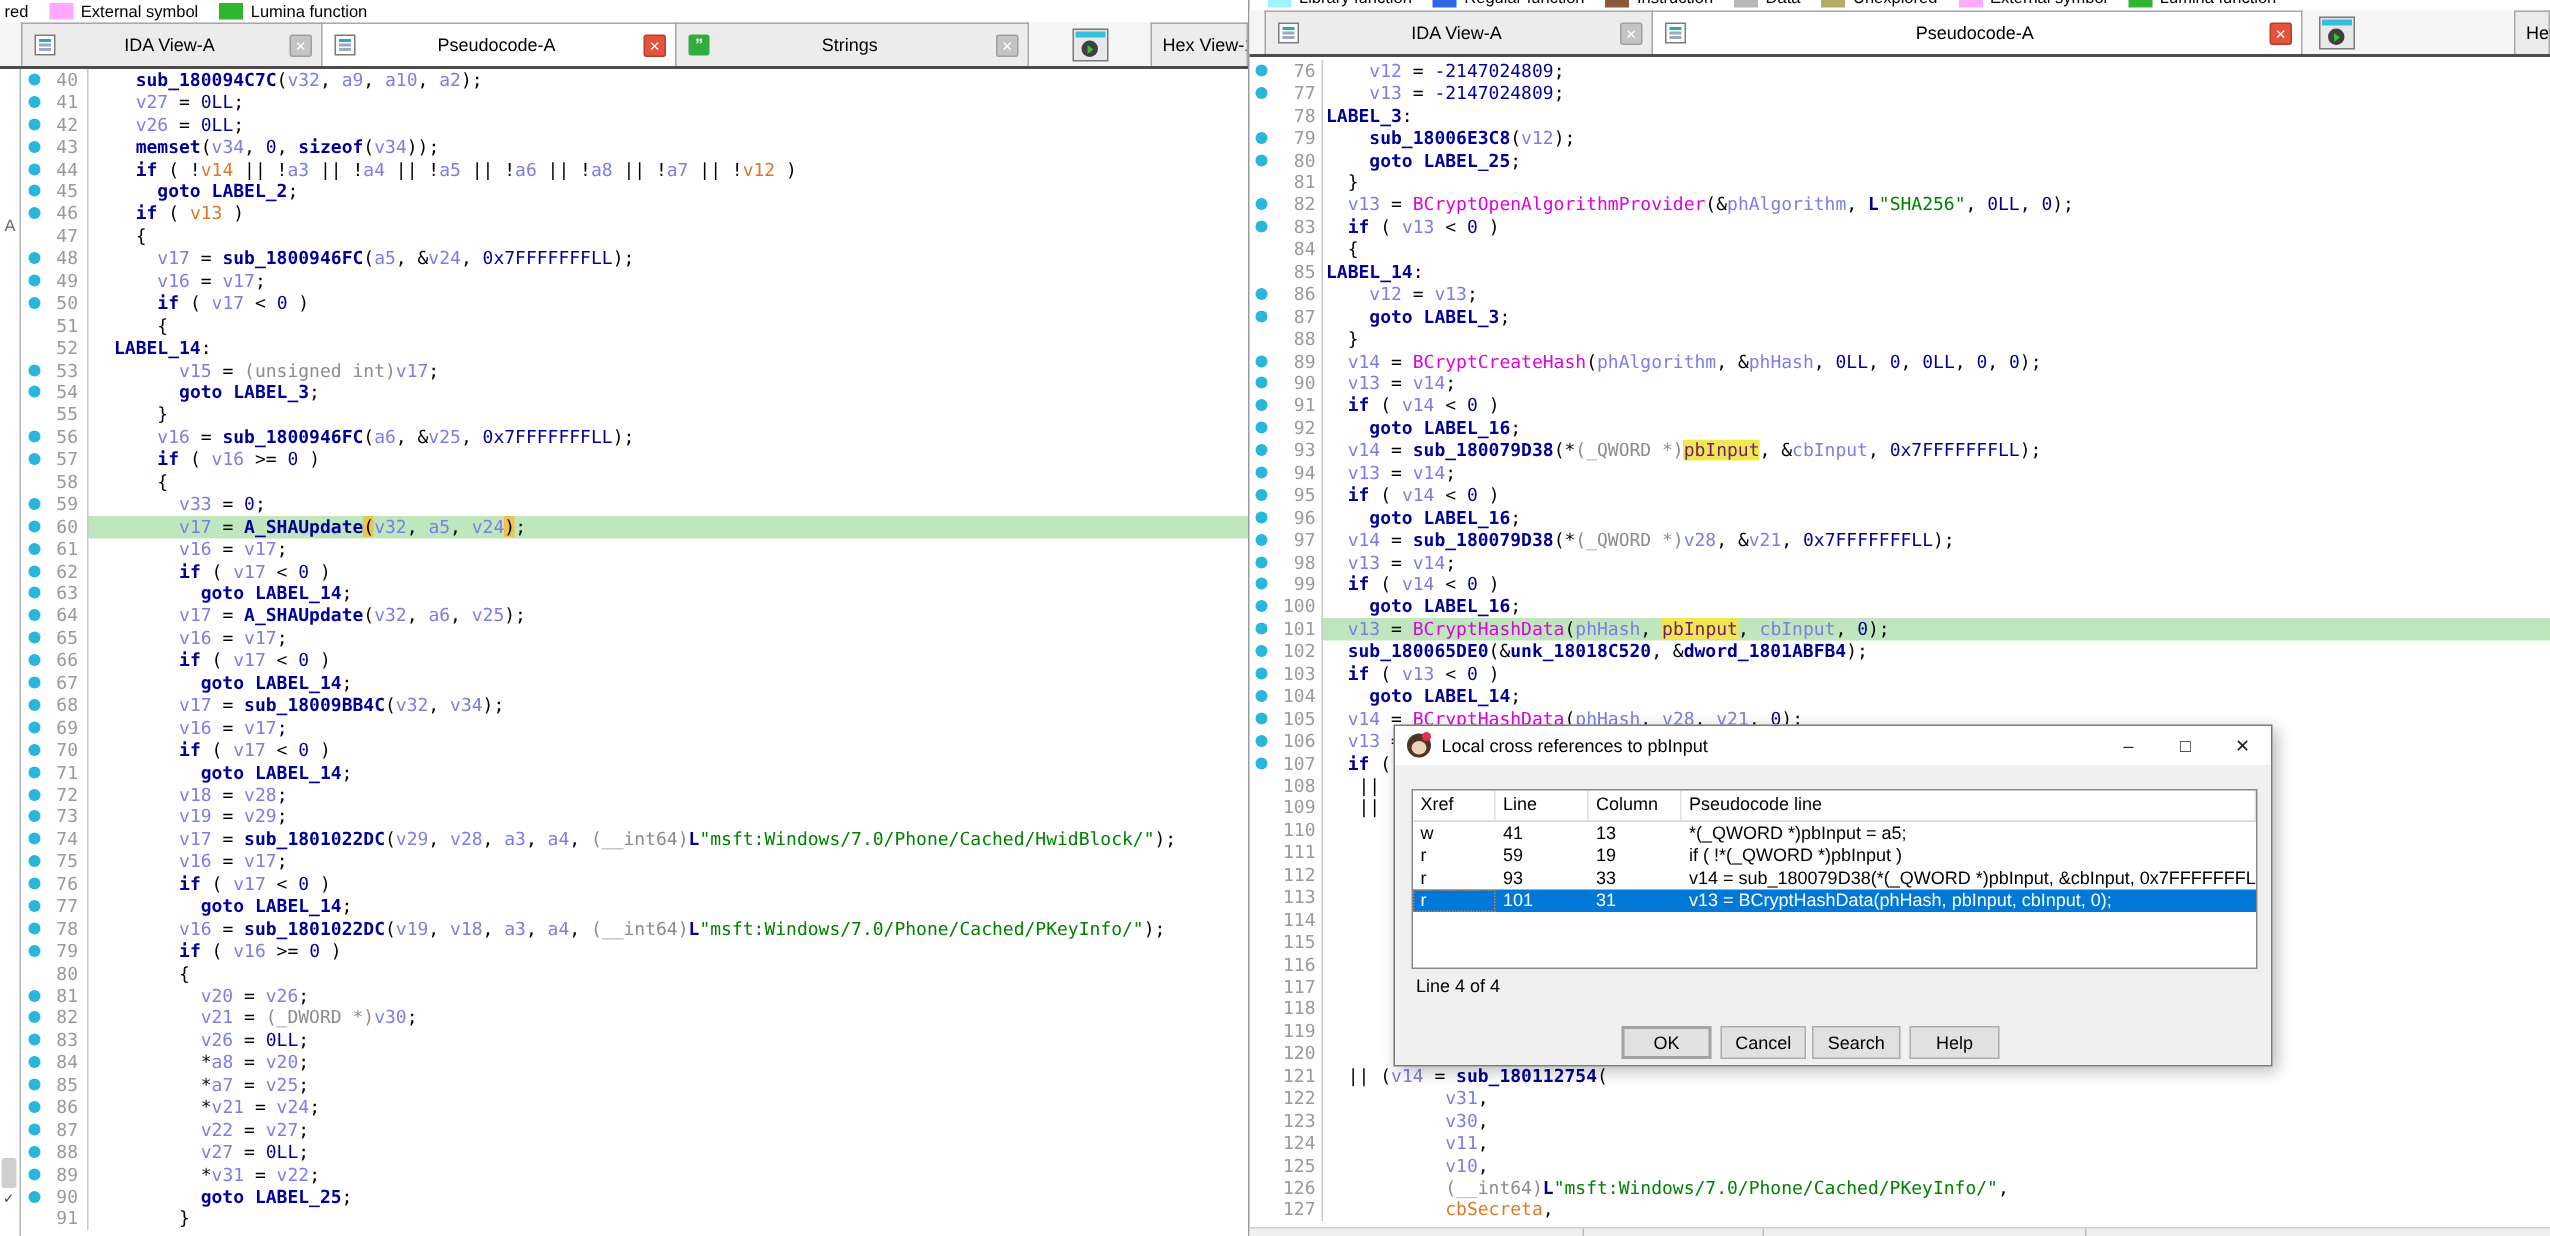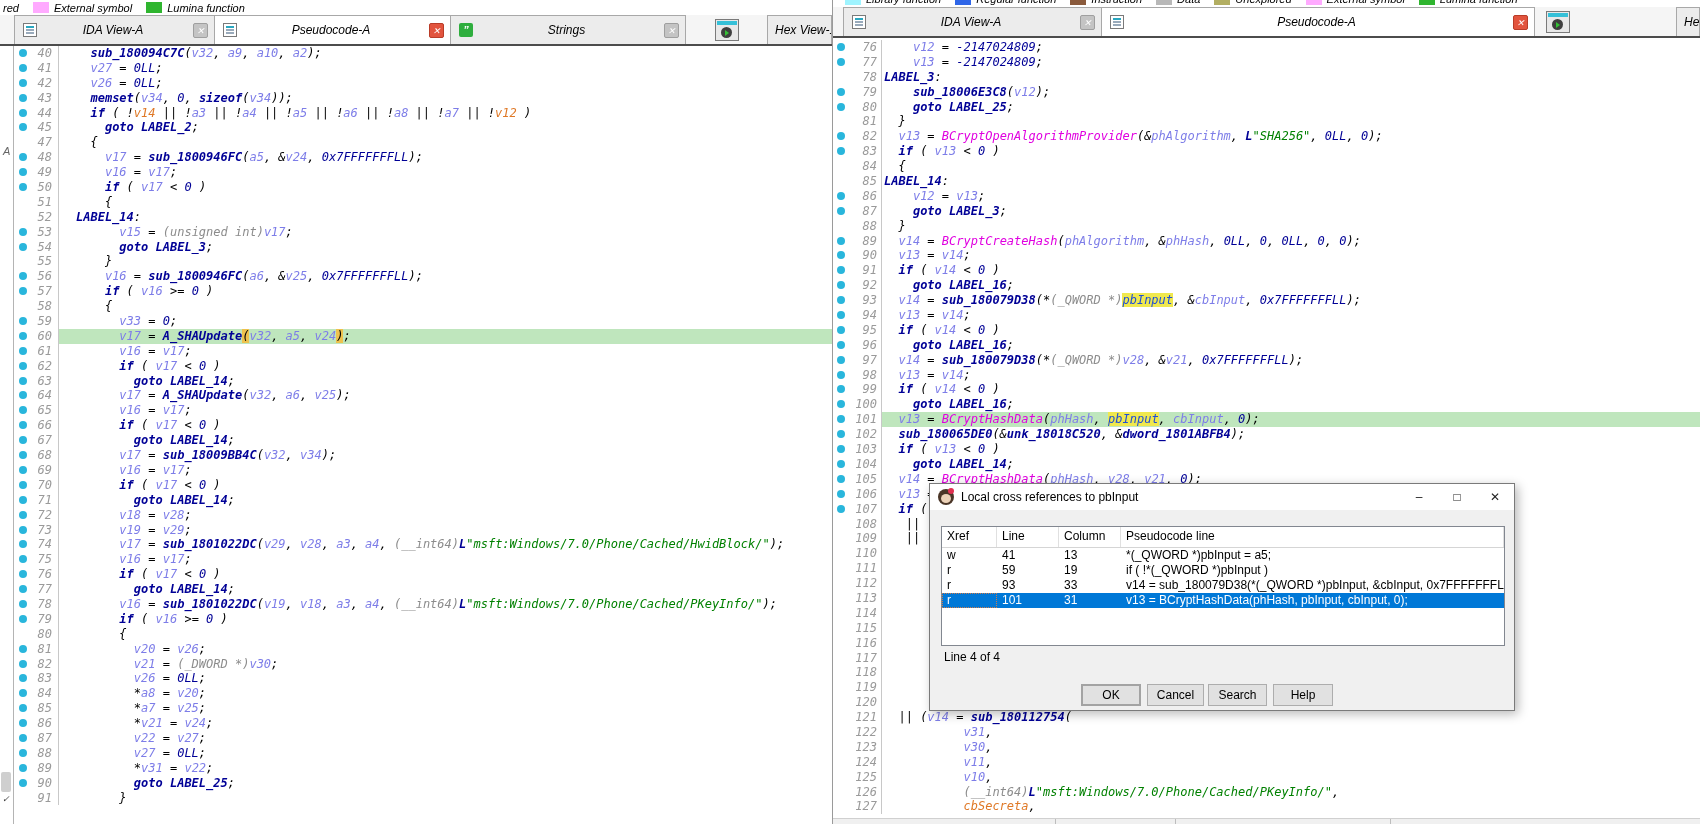--- a/index.html
+++ b/index.html
@@ -1,18 +1,18 @@
 <!DOCTYPE html>
 <html><head>
 <meta charset="utf-8">
 <style>
   html,body{margin:0;padding:0;background:#fff;}
   .screen{position:relative;width:1700px;height:824px;background:#ffffff;overflow:hidden;
           font-family:"Liberation Sans",sans-serif;color:#000;}
-  .win{position:absolute;top:0;height:824px;background:#fff;font-style:italic;}
+  .win{position:absolute;top:0;height:824px;background:#fff;}
   .win-left{left:0;width:832px;}
   .win-right{left:832px;width:868px;border-left:1px solid #9a9a9a;box-sizing:border-box;}
 
   
   .legend{position:absolute;display:flex;align-items:center;font-size:11px;white-space:nowrap;}
   .legend-left{top:0;left:3px;height:15px;}
   .legend-right-clip{position:absolute;top:0;left:12px;right:0;height:7px;overflow:hidden;}
   .legend-right{position:relative;margin-top:-9px;height:16px;}
   .lg-item{display:flex;align-items:center;margin-right:14px;}
   .lg-sw{width:16px;height:11px;margin-right:5px;display:inline-block;}
@@ -82,21 +82,21 @@
   .codepane-right .codecell{padding-left:2px;}
   .cline.hl .codecell{background:#bfe6bd;}
   .tp{color:#000000;}
   .tk{color:#000096;font-weight:bold;}
   .tn{color:#000096;}
   .tv{color:#7d7de8;}
   .to{color:#df7826;}
   .tc{color:#8c8c8c;}
   .ts{color:#008000;}
   .tm{color:#e000e0;}
-  .ty{color:#1d4ed8;background:#f0e84e;}
+  .ty{color:#701a75;background:#f0e84e;}
   .thb{color:#000;background:#eec24e;}
 
   .bottom-band{position:absolute;left:0;right:0;top:818px;height:6px;background:#f0f0f0;border-top:1px solid #d0d0d0;}
   .bottom-band i{position:absolute;top:0;width:1px;height:6px;background:#bdbdbd;}
 
   
   .dialog{position:absolute;left:929px;top:483px;width:586px;height:228px;background:#f0f0f0;
           border:1px solid #7a7a7a;box-shadow:3px 3px 10px rgba(0,0,0,.28);box-sizing:border-box;font-size:12px;}
   .dlg-title{position:absolute;top:0;left:0;right:0;height:26px;background:#ffffff;display:flex;align-items:center;}
   .mascot{width:16px;height:16px;margin-left:8px;border-radius:50%;background:#4a3527;position:relative;flex:none;}
@@ -212,20 +212,27 @@
           <span class="codecell">  <span class="tk">if</span><span class="tp"> ( !</span><span class="to">v14</span><span class="tp"> || !</span><span class="tv">a3</span><span class="tp"> || !</span><span class="tv">a4</span><span class="tp"> || !</span><span class="tv">a5</span><span class="tp"> || !</span><span class="tv">a6</span><span class="tp"> || !</span><span class="tv">a8</span><span class="tp"> || !</span><span class="tv">a7</span><span class="tp"> || !</span><span class="to">v12</span><span class="tp"> )</span></span>
         </div>
         <div class="cline">
           <span class="dotcol">
             <span class="bpdot"></span>
           </span>
           <span class="lnum">45</span>
           <span class="codecell">    <span class="tk">goto</span><span class="tp"> </span><span class="tk">LABEL_2</span><span class="tp">;</span></span>
         </div>
         <div class="cline">
+          <span class="dotcol">
+            <span class="bpdot"></span>
+          </span>
+          <span class="lnum">46</span>
+          <span class="codecell">  <span class="tk">if</span><span class="tp"> ( </span><span class="to">v13</span><span class="tp"> )</span></span>
+        </div>
+        <div class="cline">
           <span class="dotcol"></span>
           <span class="lnum">47</span>
           <span class="codecell">  <span class="tp">{</span></span>
         </div>
         <div class="cline">
           <span class="dotcol">
             <span class="bpdot"></span>
           </span>
           <span class="lnum">48</span>
           <span class="codecell">    <span class="tv">v17</span><span class="tp"> = </span><span class="tk">sub_1800946FC</span><span class="tp">(</span><span class="tv">a5</span><span class="tp">, &amp;</span><span class="tv">v24</span><span class="tp">, </span><span class="tn">0x7FFFFFFFLL</span><span class="tp">);</span></span>

